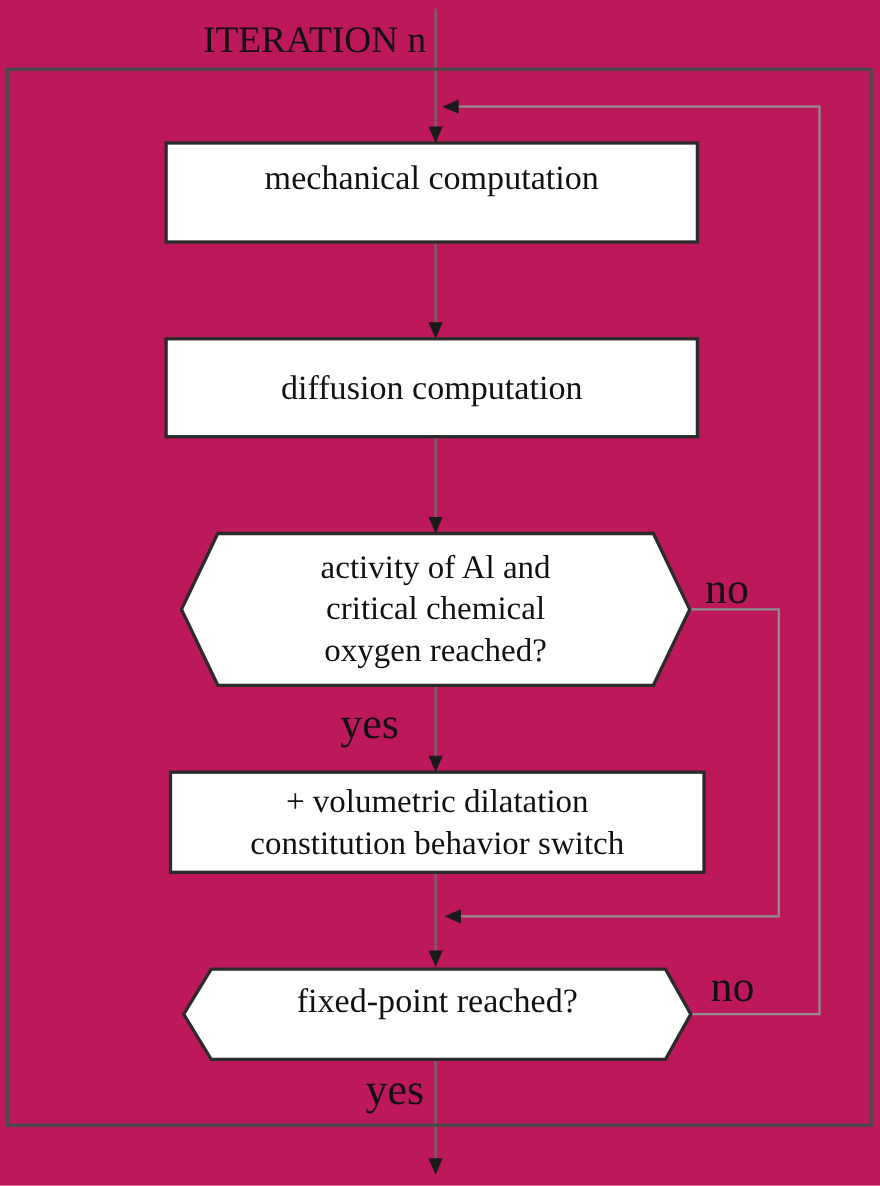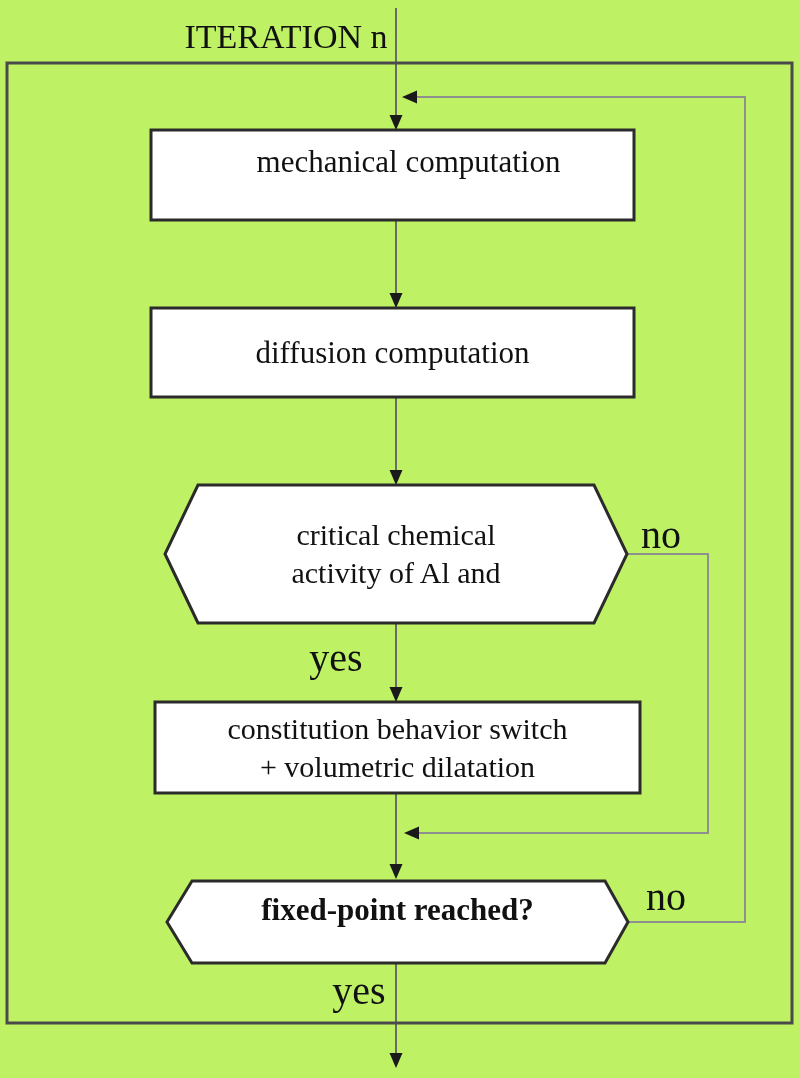--- a/index.html
+++ b/index.html
@@ -1,20 +1,20 @@
 <!DOCTYPE html>
 <html><head>
 <meta charset="utf-8">
 <style>
   html, body { margin: 0; padding: 0; background: #ffffff; }
   .stage {
     position: relative;
     width: 800px;
     height: 1078px;
-    background: #bef264;
+    background: #be185d;
     font-family: "Liberation Serif", "DejaVu Serif", serif;
     color: #111111;
     overflow: hidden;
   }
   .stage svg { position: absolute; left: 0; top: 0; }
   .lbl {
     position: absolute;
     text-align: center;
     color: #111111;
     white-space: nowrap;
@@ -69,34 +69,35 @@
     <polygon points="396,702 389.5,687 402.5,687" fill="#1a1a1a"></polygon>
     <polygon points="396,879 389.5,864 402.5,864" fill="#1a1a1a"></polygon>
     <polygon points="396,1068 389.5,1053 402.5,1053" fill="#1a1a1a"></polygon>
 
     <polygon points="402,97 417,90.5 417,103.5" fill="#1a1a1a"></polygon>
     <polygon points="404,833 419,826.5 419,839.5" fill="#1a1a1a"></polygon>
   </svg>
 
   <div class="lbl title-lbl" style="left:166px; top:18px; width:240px;">ITERATION n</div>
 
-  <div class="node-lbl one-line" style="left:151px; top:130px; width:483px; height:64px;margin-left:16px;">mechanical computation</div>
+  <div class="node-lbl one-line" style="left:151px; top:130px; width:483px; height:64px;">mechanical computation</div>
   <div class="node-lbl one-line" style="left:151px; top:308px; width:483px; height:89px;text-align:right;">diffusion computation</div>
 
 
   <div class="node-lbl" style="left:196px; top:490px; width:400px; height:128px;">
+    <span>activity of Al and</span>
     <span>critical chemical</span>
-    <span>activity of Al and</span>
+    <span>oxygen reached?</span>
   </div>
 
   <div class="lbl branch-lbl" style="left:631px; top:518px; width:60px;">no</div>
   <div class="lbl branch-lbl" style="left:306px; top:641px; width:60px;">yes</div>
   <div class="lbl branch-lbl" style="left:636px; top:880px; width:60px;">no</div>
   <div class="lbl branch-lbl" style="left:329px; top:974px; width:60px;">yes</div>
 
   <div class="node-lbl" style="left:155px; top:702px; width:485px; height:91px;">
+    <span>+ volumetric dilatation</span>
     <span>constitution behavior switch</span>
-    <span>+ volumetric dilatation</span>
   </div>
 
-  <div class="node-lbl one-line" style="left:167px; top:881px; width:461px; height:58px;font-weight:bold;">fixed-point reached?</div>
+  <div class="node-lbl one-line" style="left:167px; top:881px; width:461px; height:58px;">fixed-point reached?</div>
 
 </div>
 
 </body></html>

